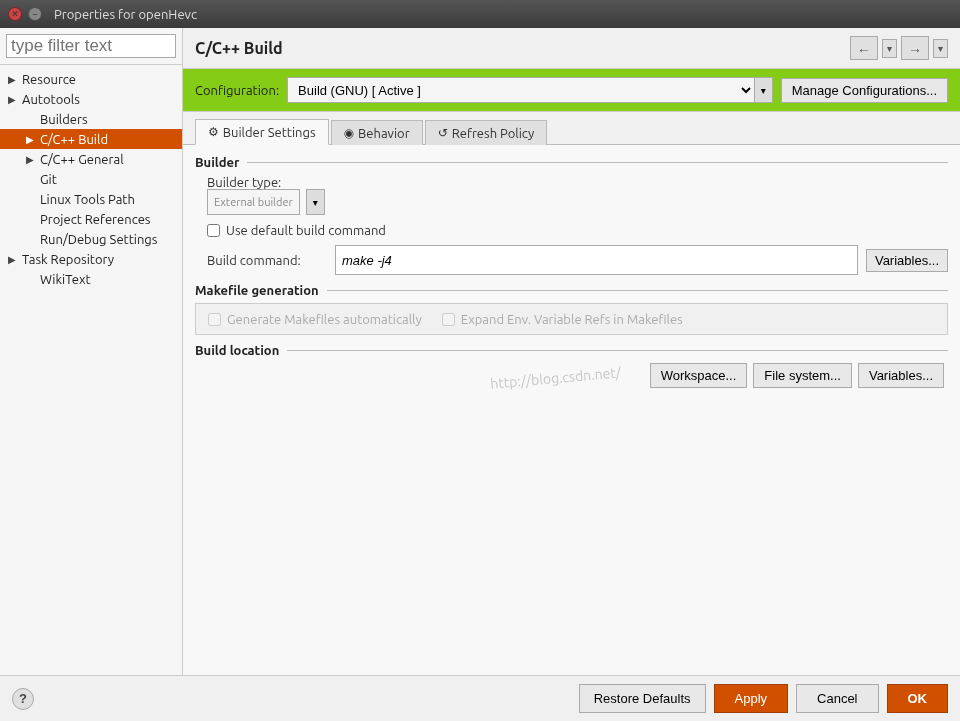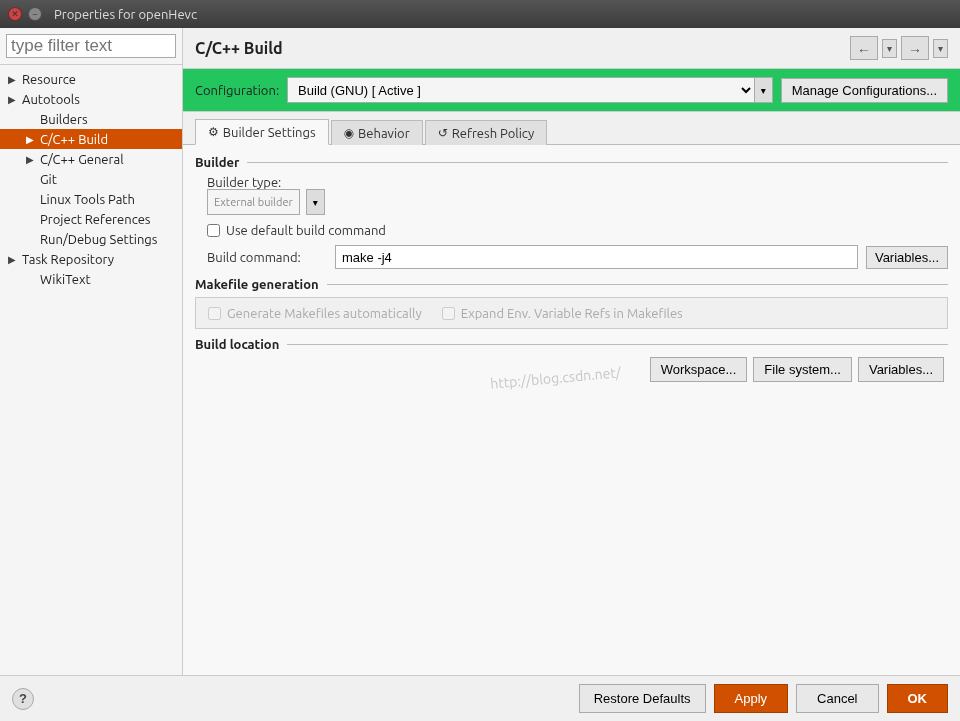--- a/index.html
+++ b/index.html
@@ -148,21 +148,21 @@
       cursor: pointer;
       font-size: 10px;
       color: #555;
     }
     
     .config-bar {
       display: flex;
       align-items: center;
       padding: 8px 12px;
       gap: 8px;
-      background: #22c55e;
+      background: #84cc16;
       border-bottom: 1px solid #ccc;
     }
     .config-label { font-size: 13px; color: #222; }
     .config-select-wrap {
       display: flex;
       align-items: center;
       flex: 1;
       background: #f5f5f5;
       border: 1px solid #aaa;
       height: 26px;
@@ -304,26 +304,27 @@
       gap: 8px;
     }
     .text-input-label {
       width: 120px;
       font-size: 13px;
       color: #333;
       flex-shrink: 0;
     }
     .text-input {
       flex: 1;
-      height: 24px;
+      height: 30px;
       border: 1px solid #aaa;
       padding: 2px 6px;
       font-size: 13px;
       background: white;
       outline: none;
+      font-style: italic;
     }
     .variables-btn {
       background: #e8e8e8;
       border: 1px solid #aaa;
       padding: 3px 8px;
       cursor: pointer;
       font-size: 13px;
       white-space: nowrap;
     }
     .makefile-section {

